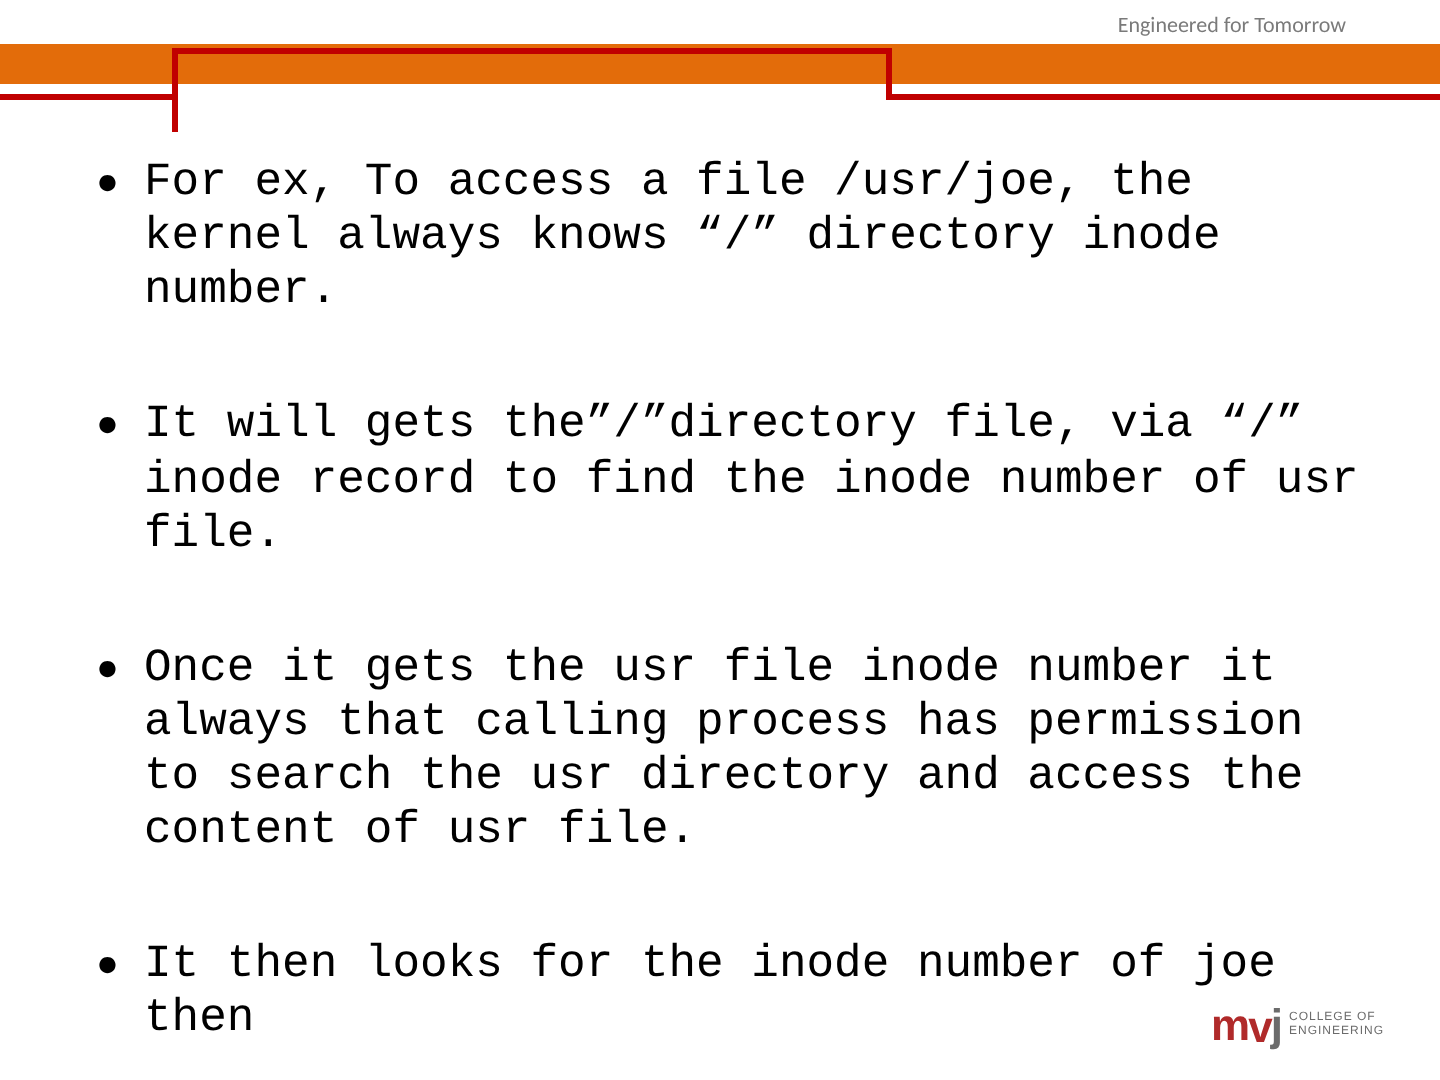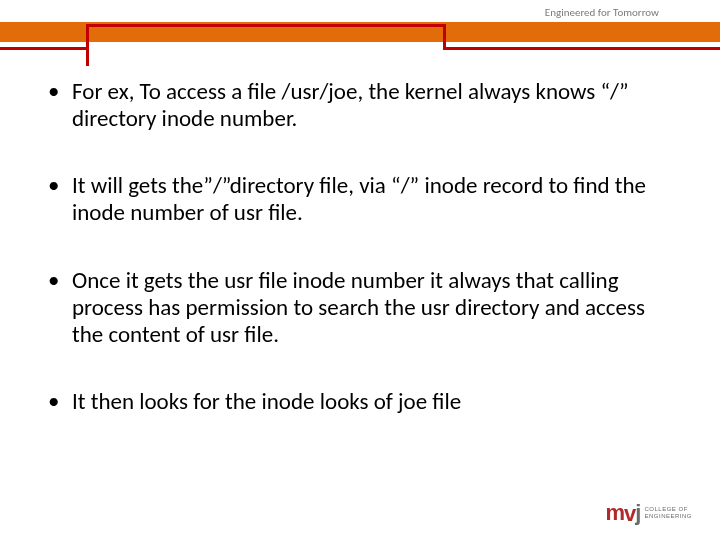--- a/index.html
+++ b/index.html
@@ -15,21 +15,21 @@
     position: absolute;
     top: 22px;
     left: 0;
     width: 720px;
     height: 20px;
     background: #e36c0a;
   }
   .header-tagline {
     position: absolute;
     top: 6px;
-    right: 61px;
+    right: 47px;
     font-size: 11px;
     color: #7a7a7a;
     font-family: Calibri, Arial, sans-serif;
     padding-left: 44px;
   }
   .tab-outline {
     position: absolute;
     top: 24px;
     left: 86px;
     width: 360px;
@@ -89,20 +89,21 @@
     margin-bottom: 40px;
   }
   .bullet .dot {
     width: 28px;
     flex-shrink: 0;
     text-align: left;
     padding-left: 4px;
   }
   .bullet .text {
     flex: 1;
+    font-family: Liberation Mono, monospace;
   }
   .logo {
     position: absolute;
     bottom: 14px;
     right: 28px;
     display: flex;
     align-items: center;
     gap: 4px;
   }
   .logo-mark {
@@ -147,21 +148,21 @@
   <div class="bullet">
     <div class="dot">•</div>
     <div class="text">It will gets the”/”directory file, via “/” inode record to find the inode number of usr file.</div>
   </div>
   <div class="bullet">
     <div class="dot">•</div>
     <div class="text">Once it gets the usr file inode number it always that calling process has permission to search the usr directory and access the content of usr file.</div>
   </div>
   <div class="bullet" style="margin-bottom:0">
     <div class="dot">•</div>
-    <div class="text">It then looks for the inode looks of joe file</div>
+    <div class="text">It then looks for the inode number of joe then</div>
   </div>
 </div>
 
 <div class="logo">
   <span class="logo-mark">
     <span>m</span><span class="v">v</span><span class="j">j</span>
   </span>
   <span class="logo-text">
     <span>COLLEGE OF</span><br>
     <span>ENGINEERING</span>

